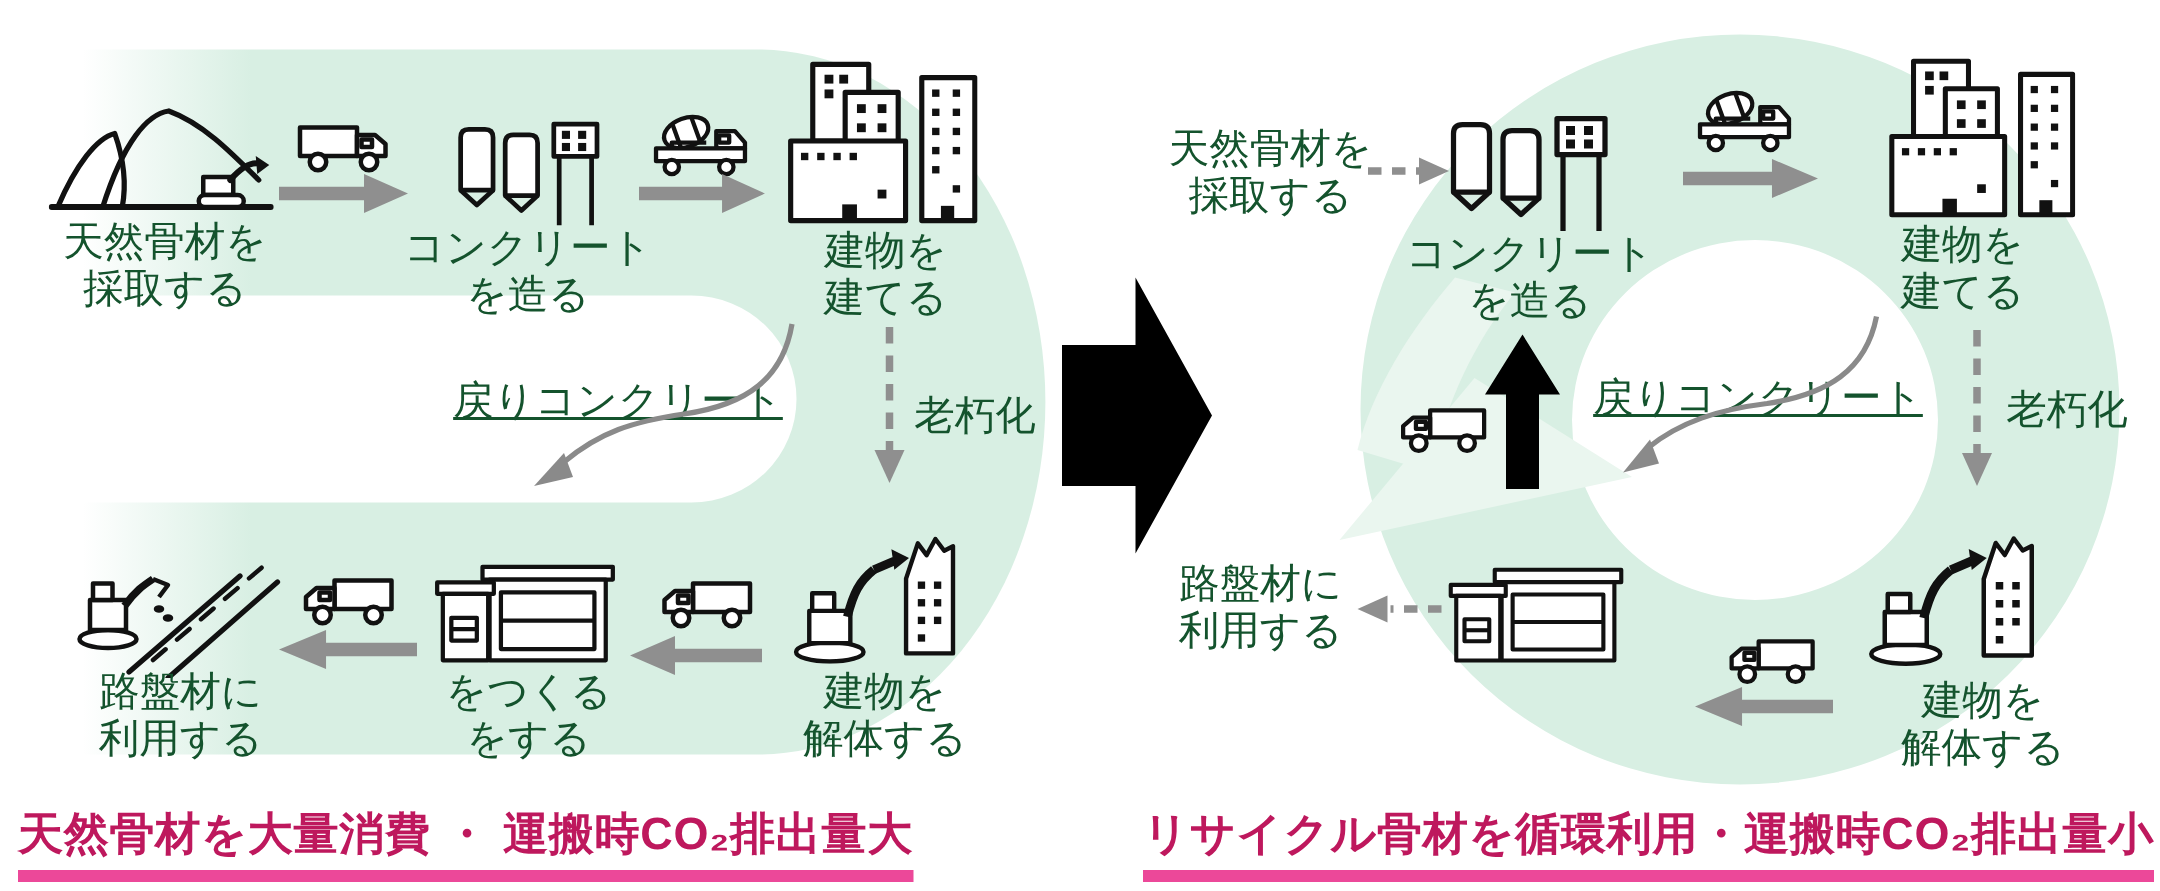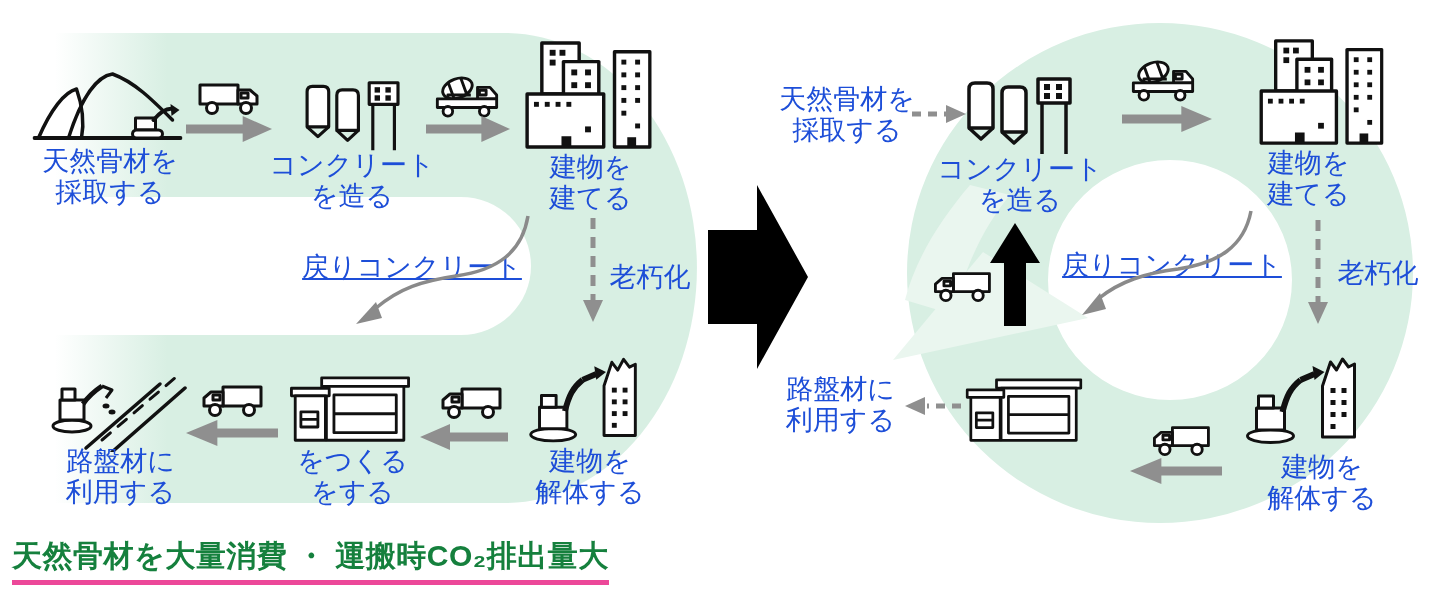--- a/index.html
+++ b/index.html
@@ -1,23 +1,23 @@
 <!DOCTYPE html>
 <html style="--band_green: #d8efe3; --swoosh_green: #eaf6ef; --arrow_gray: #8f8f8f; --icon_black: #111111; --text_black: #1c1c1c;"><head>
 <meta charset="utf-8">
 <style>
   html,body{margin:0;padding:0;background:#fff;}
   .canvas{position:relative;width:1440px;height:594px;background:#fff;overflow:hidden;
           font-family:"Liberation Sans","DejaVu Sans",sans-serif;color:#1c1c1c;}
   .abs{position:absolute;}
   .lbl{position:absolute;font-size:27px;line-height:1.16;text-align:center;
-       white-space:pre-line;color:#1d4ed8;letter-spacing:0px;}
+       white-space:pre-line;color:#14532d;letter-spacing:0px;}
   .lbl.single{white-space:nowrap;text-decoration:underline;}
   .caption{position:absolute;font-size:30px;font-weight:bold;white-space:nowrap;
-           color:#15803d;border-bottom:5px solid #ec4899;padding-bottom:3px;letter-spacing:0.5px;}
+           color:#be185d;border-bottom:8px solid #ec4899;padding-bottom:3px;letter-spacing:0.5px;}
   svg{display:block;}
   .c-band{fill:var(--band_green,#d8efe3);}
   .c-swoosh{fill:var(--swoosh_green,#eaf6ef);}
   .c-garr{fill:var(--arrow_gray,#8f8f8f);}
   .c-gline{stroke:var(--arrow_gray,#8f8f8f);}
   .flip{transform:scaleX(-1);}
 </style>
 </head>
 <body>
 
@@ -340,14 +340,15 @@
       <use href="#sym-crusher"></use>
     </svg>
 
   <svg class="abs" style="left:903px;top:394px" width="60" height="24" viewBox="0 0 60 24">
     <line class="c-gline" x1="58" y1="12" x2="24" y2="12" stroke-width="5" stroke-dasharray="9 7"></line>
     <polygon class="c-garr" points="22,3 2,12 22,21"></polygon>
   </svg>
   <div class="lbl" style="left:758px;top:374px;width:165px">路盤材に
 利用する</div>
 
+  <div class="caption" style="left:762px;top:536px">リサイクル骨材を循環利用・運搬時CO₂排出量小</div>
 
 </div>
 
 </body></html>

